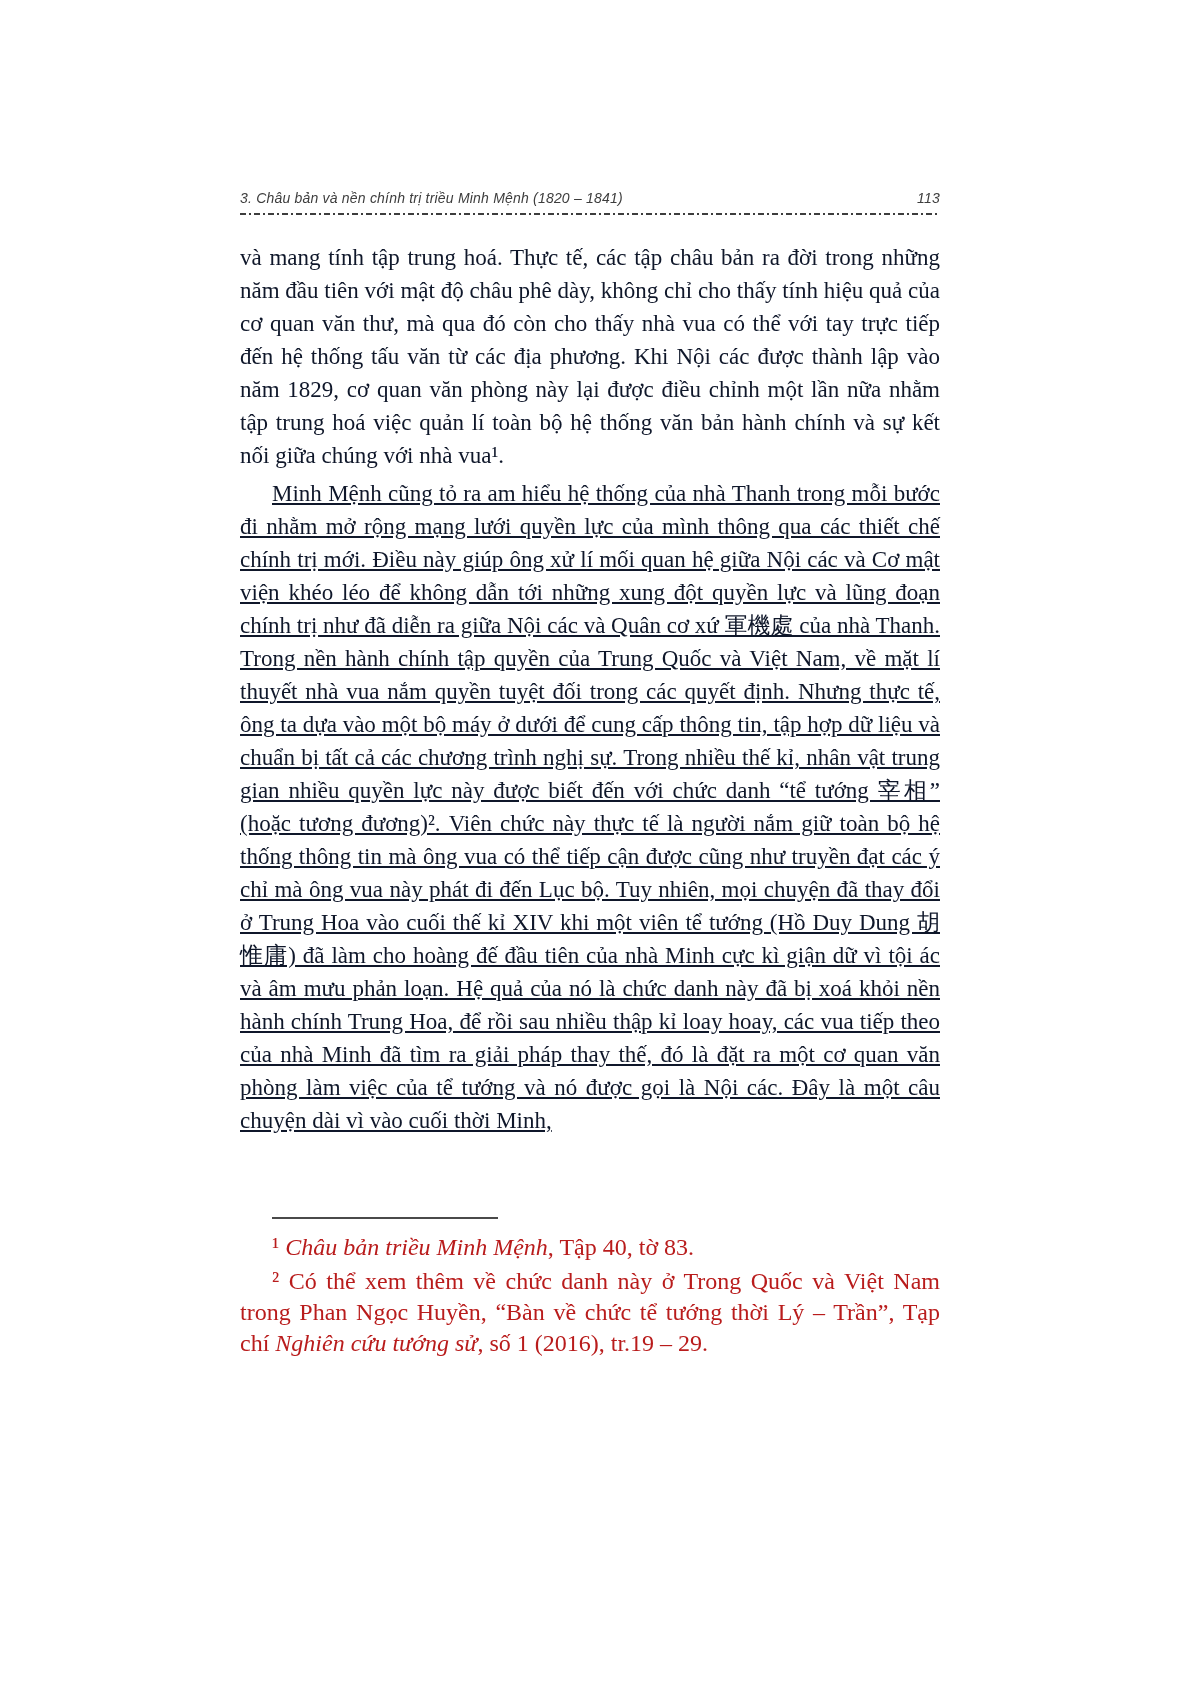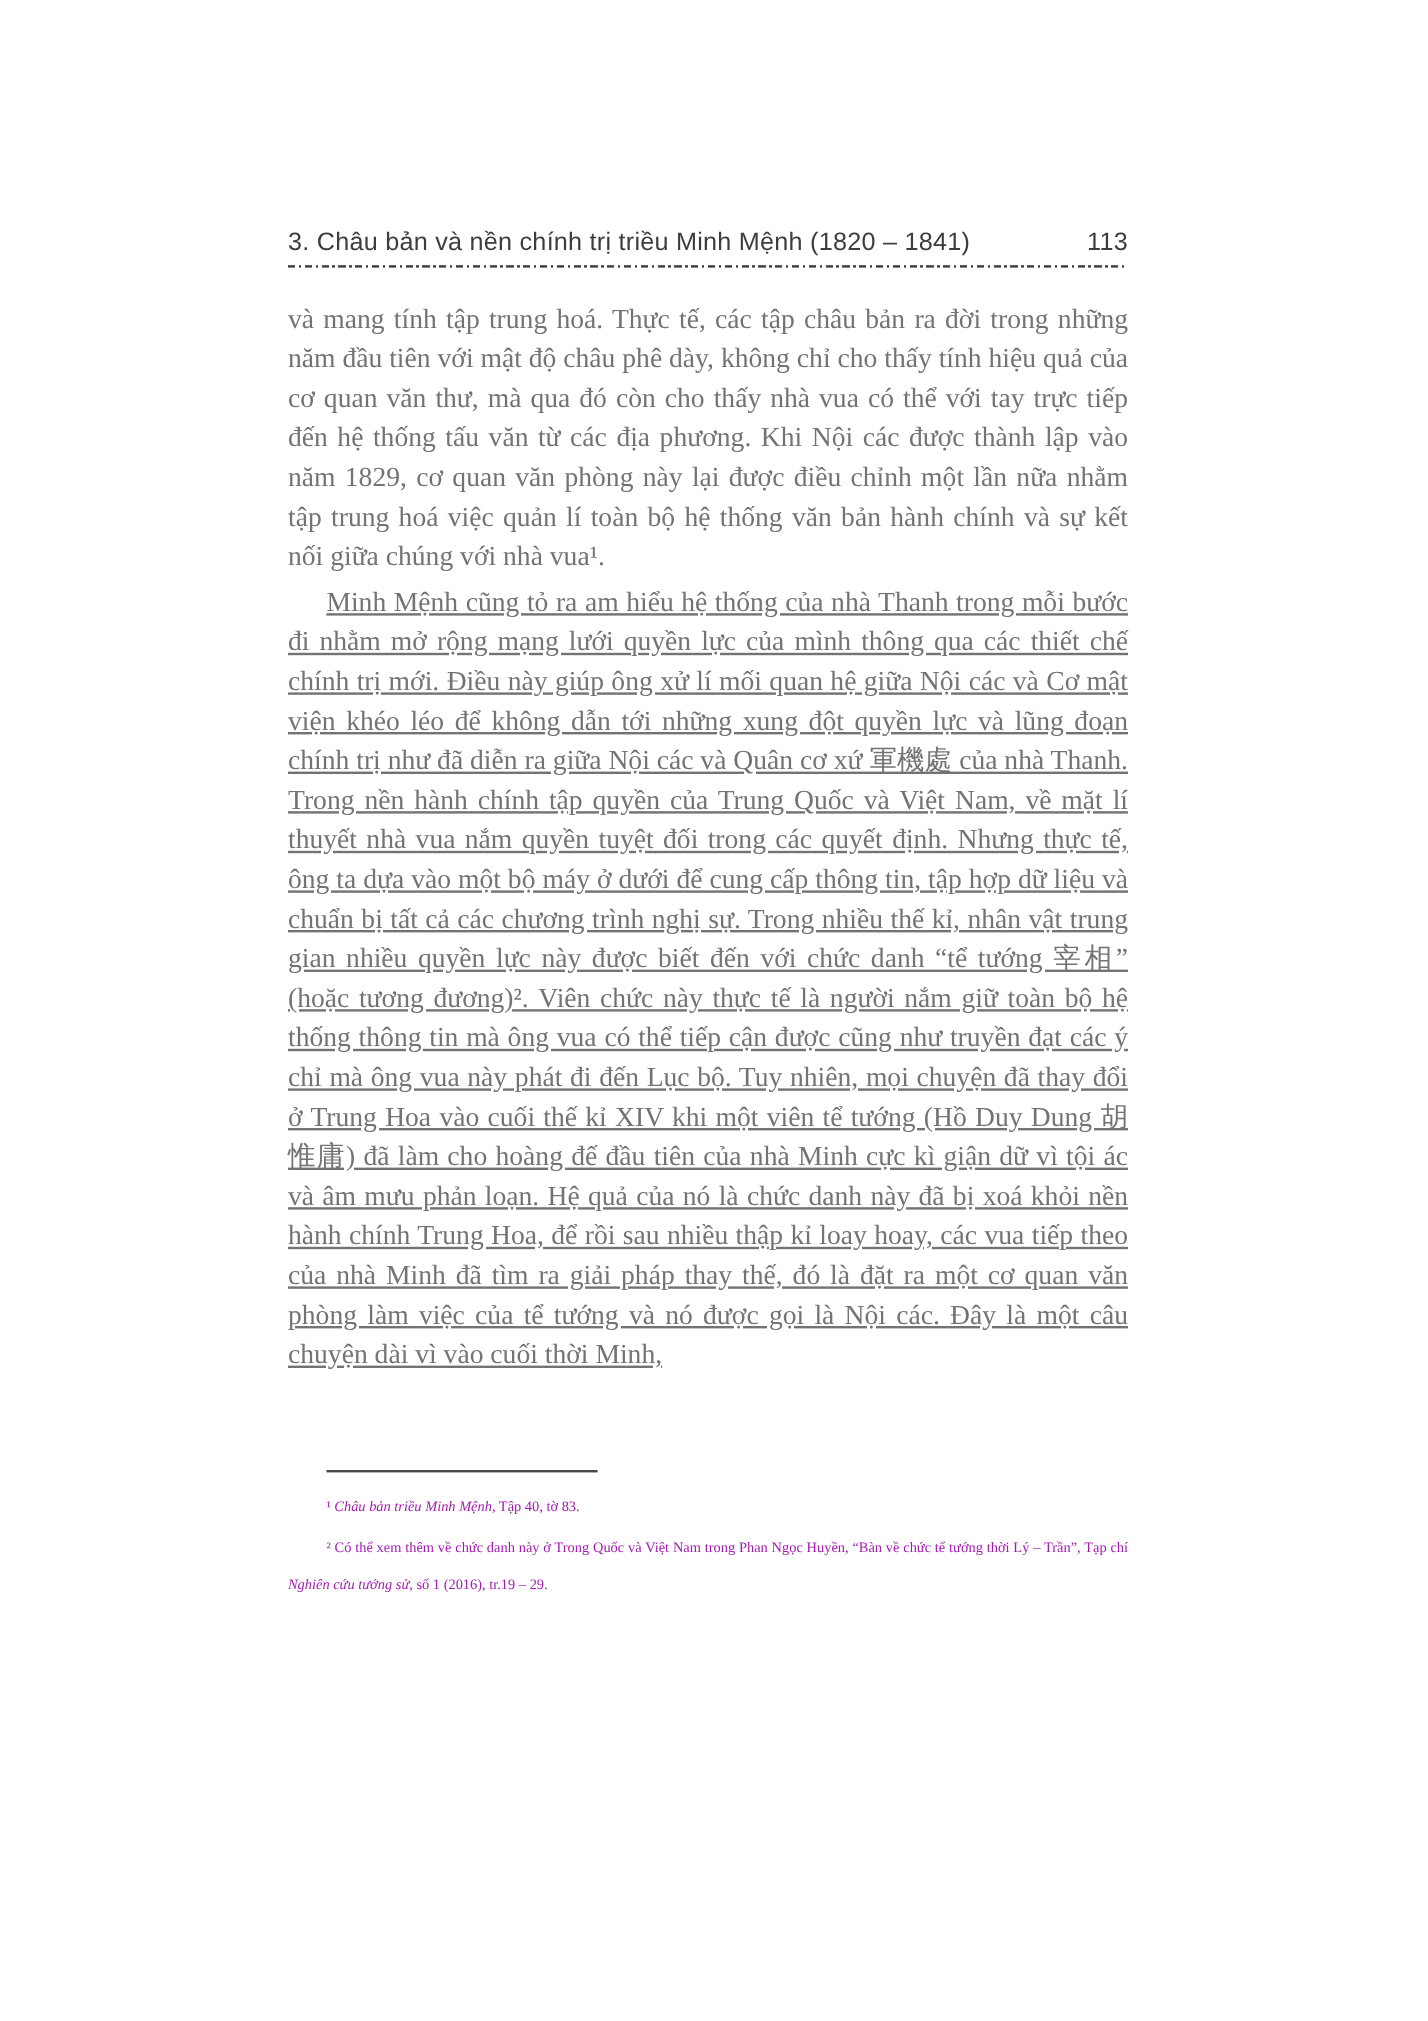--- a/index.html
+++ b/index.html
@@ -8,43 +8,43 @@
     background: #ffffff;
     position: relative;
     font-family: "Liberation Serif", serif;
     overflow: hidden;
   }
   .content { position: absolute; left: 240px; top: 190px; width: 700px; }
 
   .header-row {
     display: flex; justify-content: space-between; align-items: baseline;
     font-family: "Liberation Sans", sans-serif;
-    font-size: 21px; color: #3d3d3d; letter-spacing: 0.2px;
+    font-size: 14px; color: #3d3d3d; letter-spacing: 0.2px; font-style: italic;
   }
   .header-rule {
     margin-top: 7px; height: 2px;
     background: repeating-linear-gradient(to right,
       #3d3d3d 0px, #3d3d3d 6px,
       transparent 6px, transparent 9px,
       #3d3d3d 9px, #3d3d3d 11px,
       transparent 11px, transparent 14px);
   }
 
   .body-text { margin-top: 26px; }
   .body-text p {
     margin: 0;
     font-size: 23px; line-height: 33px;
     text-align: justify;
-    color: #737373;
+    color: #0f172a;
   }
   p.indented { text-indent: 32px; margin-top: 5px; text-decoration: underline; }
 
   .footnotes {
     margin-top: 80px;
-    font-size: 12px; line-height: 31px; color: #a21caf;
+    font-size: 24px; line-height: 31px; color: #b91c1c;
   }
   .footnote-rule {
     width: 226px; height: 2px; background: #4a4a4a;
     margin-left: 32px; margin-bottom: 13px;
   }
   .footnotes p { margin: 0; text-align: justify; text-indent: 32px; }
   .footnotes p + p { margin-top: 3px; }
   .italic { font-style: italic; }
 </style>
 </head>

